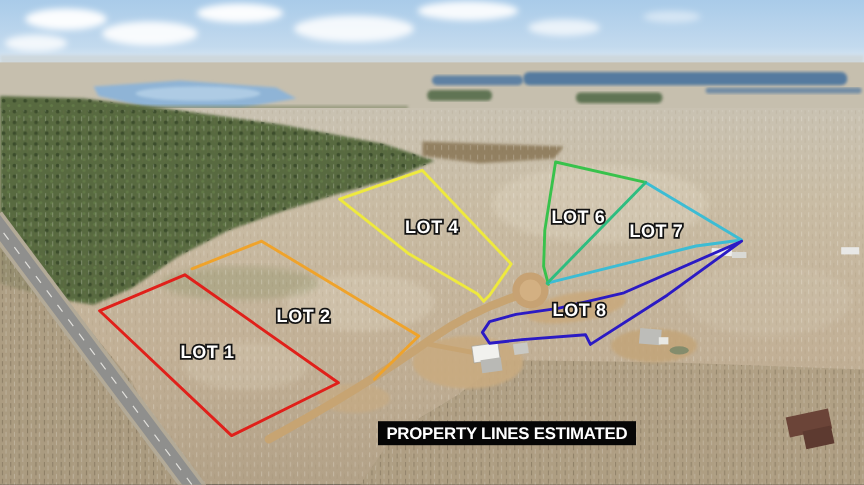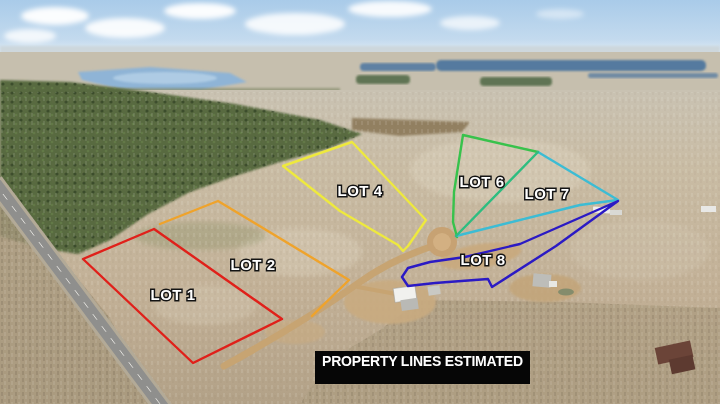--- a/index.html
+++ b/index.html
@@ -2,21 +2,21 @@
 <html><head>
 <meta charset="utf-8">
 <style>
   html,body{margin:0;padding:0;background:#222;}
   .stage{position:relative;width:720px;height:404px;overflow:hidden;
          font-family:"Liberation Sans",sans-serif;}
   .stage svg{position:absolute;inset:0;display:block;}
   .lot-label{font-family:"Liberation Sans",sans-serif;font-weight:bold;font-size:15px;
              letter-spacing:.5px;fill:#fff;stroke:#141414;stroke-width:3px;paint-order:stroke;
              text-anchor:middle;dominant-baseline:central;}
-  .banner{position:absolute;left:315px;top:351px;height:33px;line-height:21px;
+  .banner{position:absolute;left:315px;top:351px;height:20px;line-height:21px;
           padding:0 7px;white-space:nowrap;text-align:center;
           font-weight:bold;font-size:14px;letter-spacing:-0.2px;}
 </style>
 </head>
 <body>
 
 <div class="stage">
 <svg width="720" height="404" viewBox="0 0 720 404">
   <defs>
     <linearGradient id="skyG" x1="0" y1="0" x2="0" y2="1">

